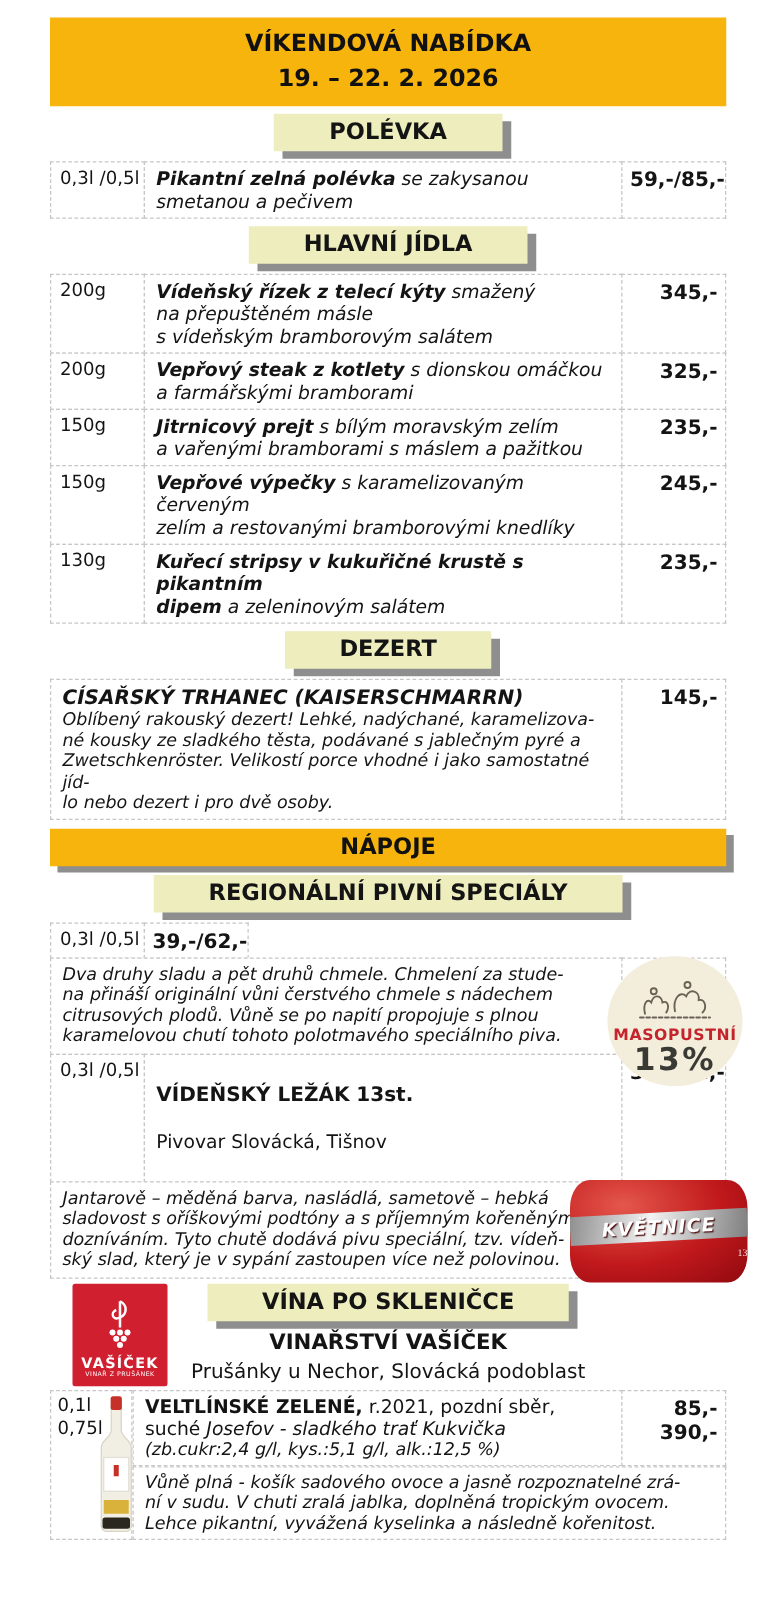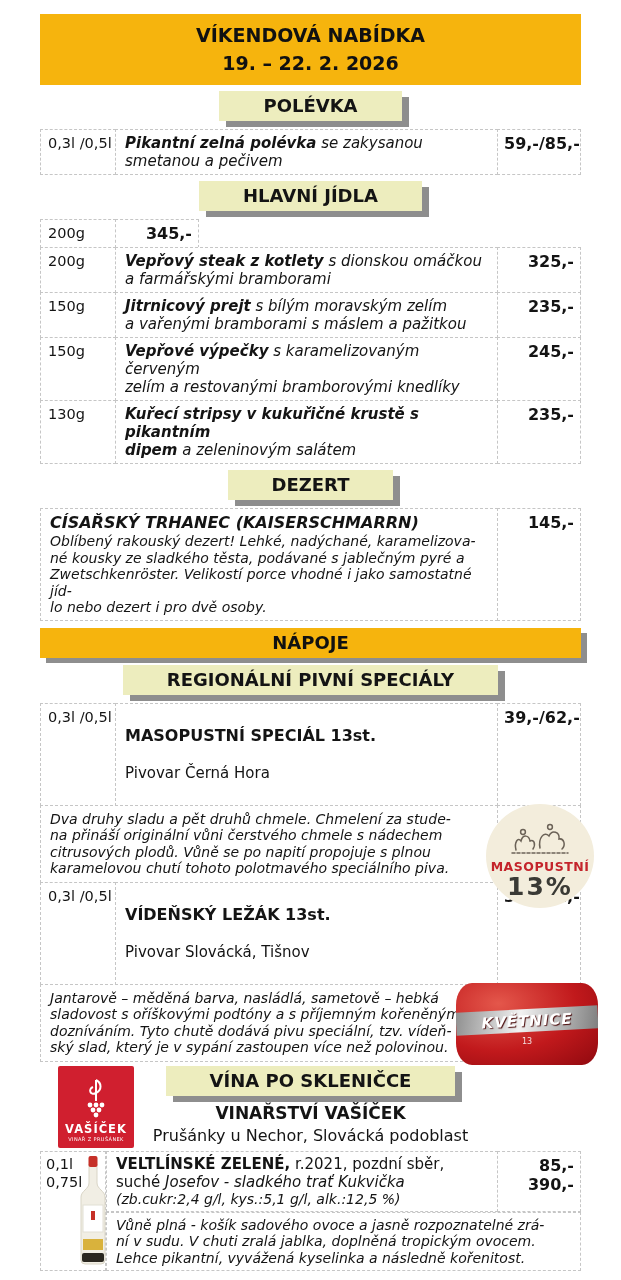--- a/index.html
+++ b/index.html
@@ -46,21 +46,21 @@
   .badge-l1{color:#C4242B;font-weight:bold;font-size:12.5px;letter-spacing:.5px;line-height:14px;}
   .badge-l2{color:#3A3A35;font-weight:bold;font-size:25px;line-height:26px;letter-spacing:2px;}
   .klabel{position:absolute;right:-18px;top:-2px;width:142px;height:82px;
     background:radial-gradient(ellipse at 30% 25%,#E4574B 0%,#C1191C 55%,#90090F 100%);
     border-radius:16px/22px;overflow:hidden;}
   .kband{margin-top:26px;height:23px;
     background:linear-gradient(100deg,#8f8f8f 0%,#f2f2f2 45%,#7f7f7f 100%);
     transform:rotate(-3deg);display:flex;align-items:center;justify-content:center;}
   .kband span{font-weight:bold;font-style:italic;font-size:15px;letter-spacing:1px;
     color:#fff;text-shadow:1px 1px 1px #4a0c0c;}
-  .knum{color:#f3dede;font-size:8px;text-align:center;margin-top:5px;}
+  .knum{color:#f3dede;font-size:8px;text-align:right;margin-top:5px;font-family:Liberation Serif, serif;}
   
   .wine-head{position:relative;margin-top:4px;text-align:center;}
   .wine-head .sec{margin:2px auto 7px auto;}
   .vlogo{position:absolute;left:18px;top:0;width:76px;height:82px;background:#D01F2F;
     display:flex;flex-direction:column;align-items:center;justify-content:flex-end;
     padding-bottom:5px;box-sizing:border-box;color:#fff;border-radius:2px;}
   .vname{font-size:11.5px;font-weight:bold;letter-spacing:1px;line-height:13px;}
   .vtag{font-size:5px;letter-spacing:.4px;line-height:7px;}
   .winery{font-weight:bold;font-size:17px;line-height:21px;margin-top:4px;}
   .wsub{font-size:16px;line-height:19px;margin:2px 0 7px 0;}
@@ -89,20 +89,23 @@
     <div class="cell c-size">0,3l /0,5l</div>
     <div class="cell c-text"><span class="nm">Pikantní zelná polévka</span><span class="rst"> se zakysanou
 smetanou a pečivem</span></div>
     <div class="cell c-price">59,-/85,-</div>
   </div>
 
   <div class="sec">HLAVNÍ JÍDLA</div>
 
   <div class="row">
     <div class="cell c-size">200g</div>
+    <div class="cell c-text"><span class="nm">Vídeňský řízek z telecí kýty</span><span class="rst"> smažený
+na přepuštěném másle
+s vídeňským bramborovým salátem</span></div>
     <div class="cell c-price">345,-</div>
   </div>
   <div class="row">
     <div class="cell c-size">200g</div>
     <div class="cell c-text"><span class="nm">Vepřový steak z kotlety</span><span class="rst"> s dionskou omáčkou
 a farmářskými bramborami</span></div>
     <div class="cell c-price">325,-</div>
   </div>
   <div class="row">
     <div class="cell c-size">150g</div>
@@ -134,24 +137,20 @@
     </div>
     <div class="cell c-price">145,-</div>
   </div>
 
   <div class="banner-orange napoje-banner">NÁPOJE</div>
 
   <div class="sec">REGIONÁLNÍ PIVNÍ SPECIÁLY</div>
 
   <div class="row">
     <div class="cell c-size">0,3l /0,5l</div>
-    <div class="cell c-text">
-      <div class="beer-nm">MASOPUSTNÍ SPECIÁL 13st.</div>
-      <div class="brewery">Pivovar Černá Hora</div>
-    </div>
     <div class="cell c-price">39,-/62,-</div>
   </div>
   <div class="row">
     <div class="cell c-bdesc desc">Dva druhy sladu a pět druhů chmele. Chmelení za stude-
 na přináší originální vůni čerstvého chmele s nádechem
 citrusových plodů. Vůně se po napití propojuje s plnou
 karamelovou chutí tohoto polotmavého speciálního piva.</div>
     <div class="cell c-bimg">
       <div class="badge">
         <svg class="sketch" width="76" height="38" viewBox="0 0 76 38">

